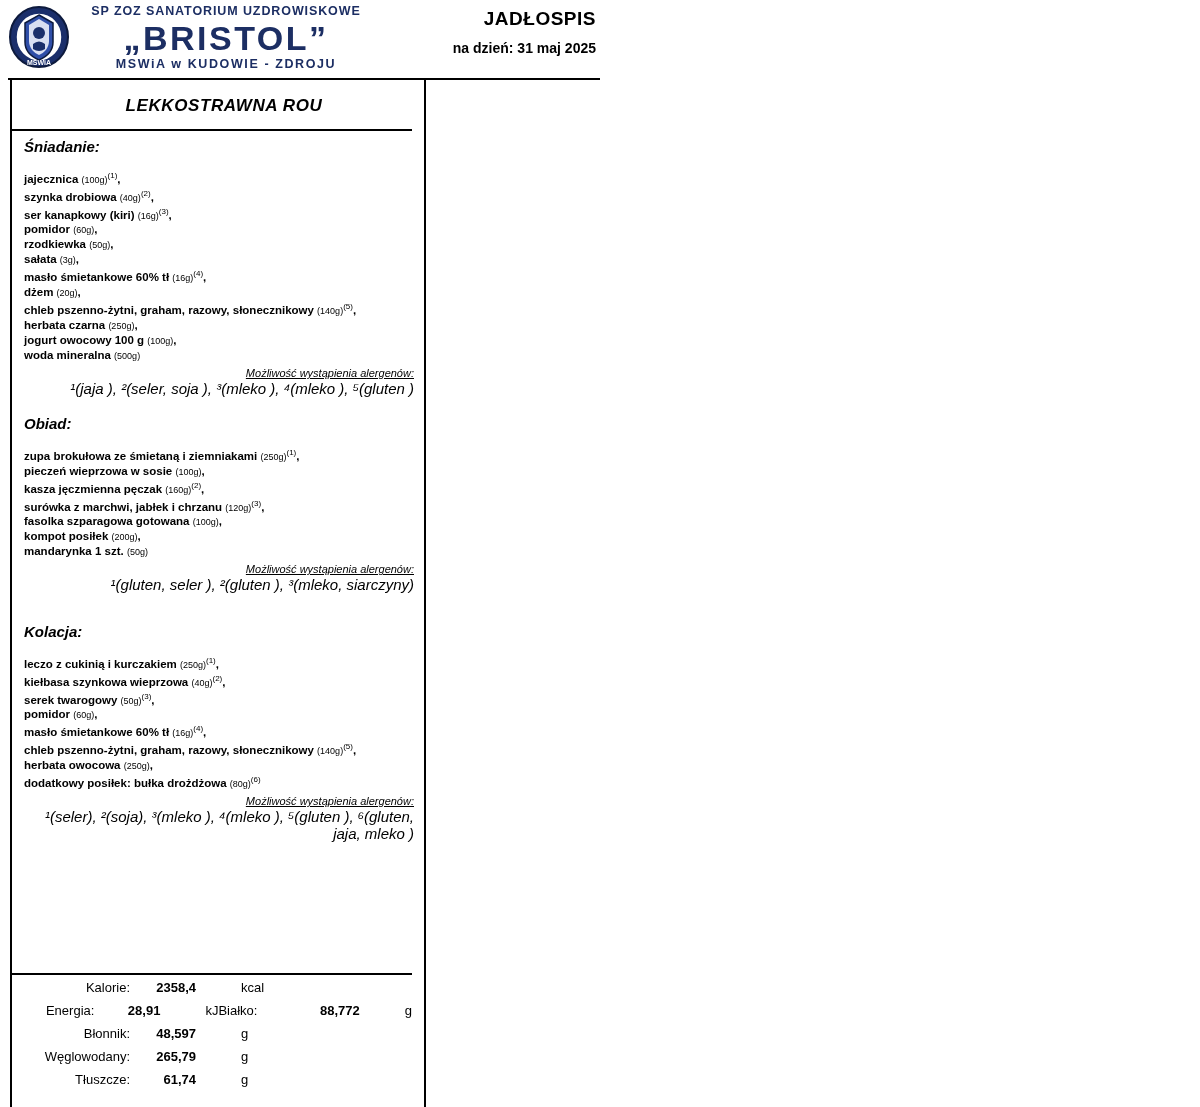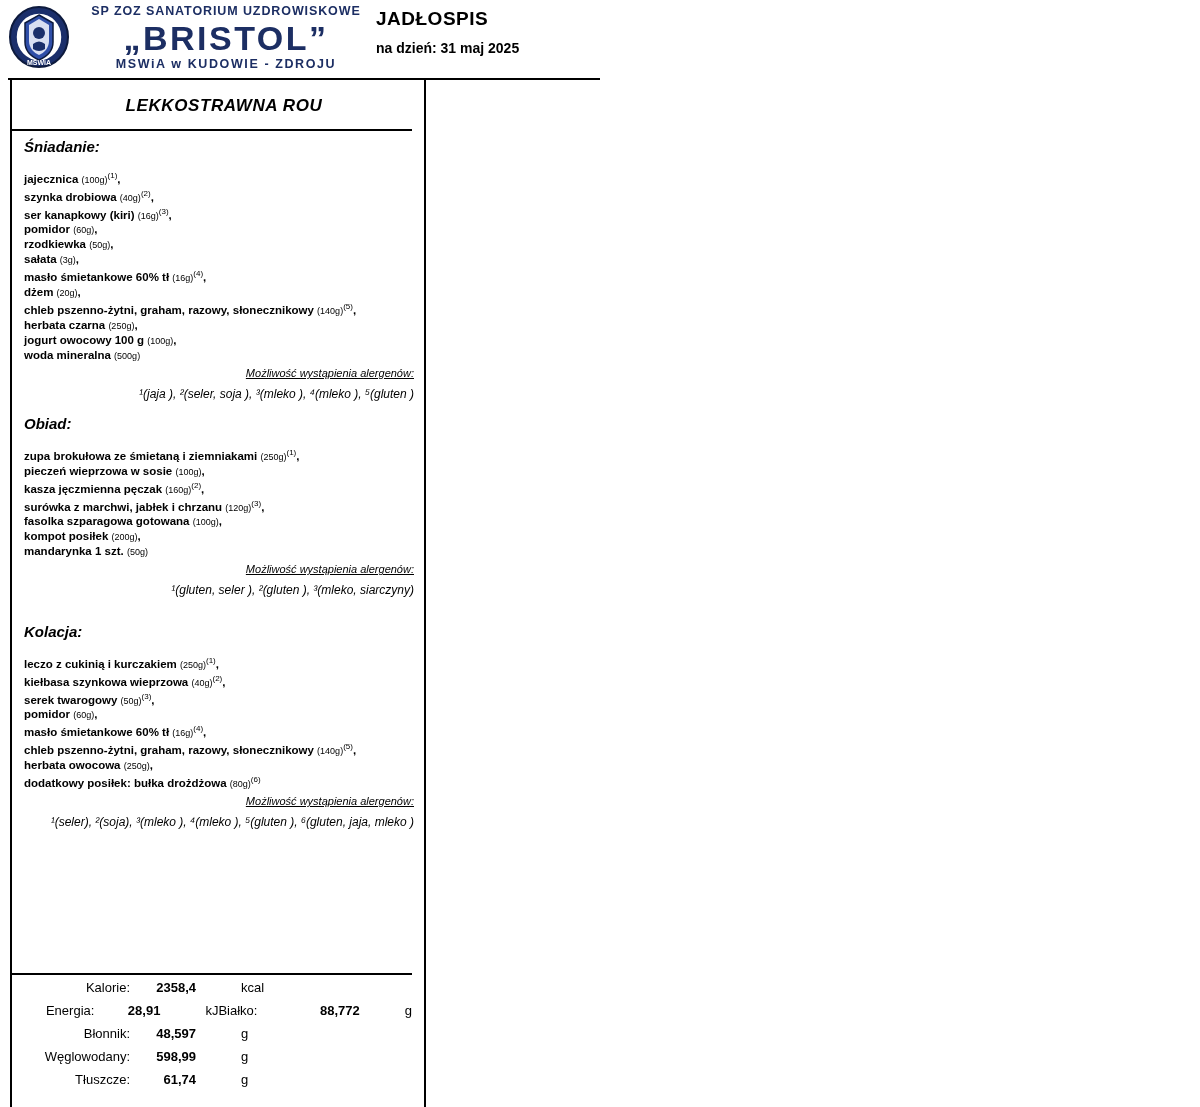--- a/index.html
+++ b/index.html
@@ -64,21 +64,21 @@
     font-weight: bold;
     letter-spacing: 1.6px;
     line-height: 15px;
   }
 
   .title-block {
     position: absolute;
     left: 376px;
     top: 8px;
     width: 220px;
-    text-align: left;
+    text-align: right;
   }
   .doc-title {
     font-size: 19px;
     font-weight: bold;
     letter-spacing: 0.5px;
   }
   .doc-date {
     margin-top: 10px;
     font-size: 14px;
     font-weight: bold;
@@ -137,24 +137,24 @@
     vertical-align: super;
   }
   .allergen-head {
     font-size: 11px;
     font-style: italic;
     text-decoration: underline;
     text-align: right;
     margin-top: 4px;
   }
   .allergen-list {
-    font-size: 12px;
+    font-size: 15px;
     font-style: italic;
     text-align: right;
-    margin-top: 8px;
+    margin-top: 1px;
   }
 
   #meal-breakfast { top: 138px; }
   #meal-lunch     { top: 415px; }
   #meal-supper    { top: 623px; }
 
   
   .totals {
     position: absolute;
     left: 12px;
@@ -295,21 +295,21 @@
         <div class="t-value2">88,772</div>
         <div class="t-unit">g</div>
       </div>
       <div class="totals-row">
         <div class="t-label">Błonnik:</div>
         <div class="t-value">48,597</div>
         <div class="t-unit">g</div>
       </div>
       <div class="totals-row">
         <div class="t-label">Węglowodany:</div>
-        <div class="t-value">598,99</div>
+        <div class="t-value">265,79</div>
         <div class="t-unit">g</div>
       </div>
       <div class="totals-row">
         <div class="t-label">Tłuszcze:</div>
         <div class="t-value">61,74</div>
         <div class="t-unit">g</div>
       </div>
     </div>
 
 </div>

